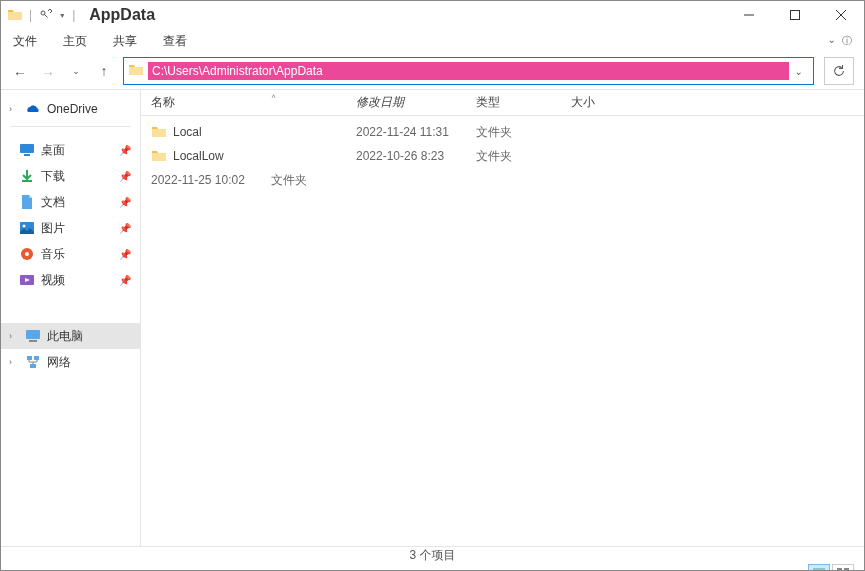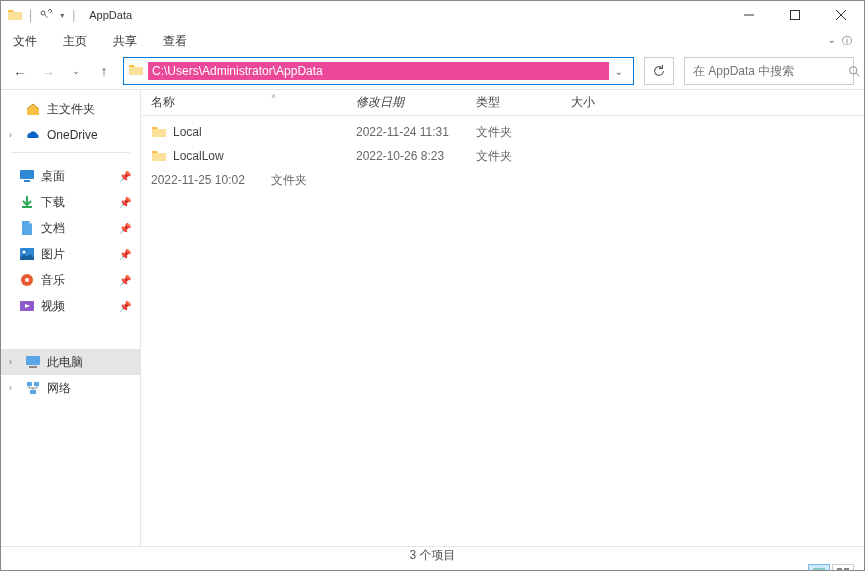--- a/index.html
+++ b/index.html
@@ -3,21 +3,21 @@
   <meta charset="utf-8">
   <style>
     * { margin: 0; padding: 0; box-sizing: border-box; font-family: "Microsoft YaHei", "Segoe UI", sans-serif; }
     body { width: 865px; height: 571px; border: 1px solid #888; background: #fff; display: flex; flex-direction: column; font-size: 12px; color: #333; }
     
     
     .title-bar { height: 28px; display: flex; align-items: center; padding: 0 0 0 6px; }
     .title-bar .left { display: flex; align-items: center; gap: 4px; }
     .title-bar .icon { width: 16px; height: 16px; display: inline-flex; align-items: center; justify-content: center; }
     .title-bar .divider { color: #aaa; margin: 0 2px; }
-    .title-bar .title { margin-left: 8px; font-size: 11px; }
+    .title-bar .title { margin-left: 8px; font-size: 16px; font-weight: bold; }
     .window-controls { margin-left: auto; display: flex; }
     .window-controls .btn { width: 46px; height: 28px; display: flex; align-items: center; justify-content: center; font-size: 14px; cursor: default; }
     
     
     .menu-bar { height: 24px; display: flex; align-items: center; padding: 0 12px; gap: 26px; }
     .menu-bar .item { font-size: 12px; }
     .menu-bar .right { margin-left: auto; display: flex; gap: 6px; color: #666; font-size: 10px; }
     
     
     .nav-bar { height: 36px; display: flex; align-items: center; padding: 4px 10px; gap: 10px; }
@@ -136,42 +136,24 @@
     </span>
     <input type="text" value="C:\Users\Administrator\AppData" style="">
     <span class="dropdown">⌄</span>
   </div>
   <div class="refresh-box">
     <svg width="14" height="14" viewBox="0 0 16 16">
         <path d="M13 8a5 5 0 1 1-2-4" fill="none" stroke="#555" stroke-width="1.2"></path>
         <path d="M12 1v4h-4" fill="none" stroke="#555" stroke-width="1.2"></path>
       </svg>
   </div>
-  <div class="search-box">
-    <input type="text" placeholder="在 AppData 中搜索" style="">
-    <span class="sicon">
-      <svg width="13" height="13" viewBox="0 0 16 16">
-          <circle cx="6.5" cy="6.5" r="4.5" fill="none" stroke="#777"></circle>
-          <line x1="10" y1="10" x2="14" y2="14" stroke="#777"></line>
-        </svg>
-    </span>
-  </div>
 </div>
 
 <div class="main">
   <div class="sidebar">
-    <div class="side-item top">
-      <span class="ic">
-        <svg width="16" height="16" viewBox="0 0 16 16">
-            <path d="M2 8l6-5 6 5v6H2z" fill="#f8c146"></path>
-            <path d="M2 8l6-5 6 5" fill="none" stroke="#c78a1e"></path>
-          </svg>
-      </span>
-      <span>主文件夹</span>
-    </div>
     <div class="side-item top">
       <span class="chev">›</span>
       <span class="ic">
         <svg width="16" height="16" viewBox="0 0 16 16">
             <path d="M3 11a3 3 0 0 1 2-5 4 4 0 0 1 7 1 2.5 2.5 0 0 1 1 4H3z" fill="#0a64c7"></path>
           </svg>
       </span>
       <span>OneDrive</span>
     </div>
     <div class="side-sep"></div>

